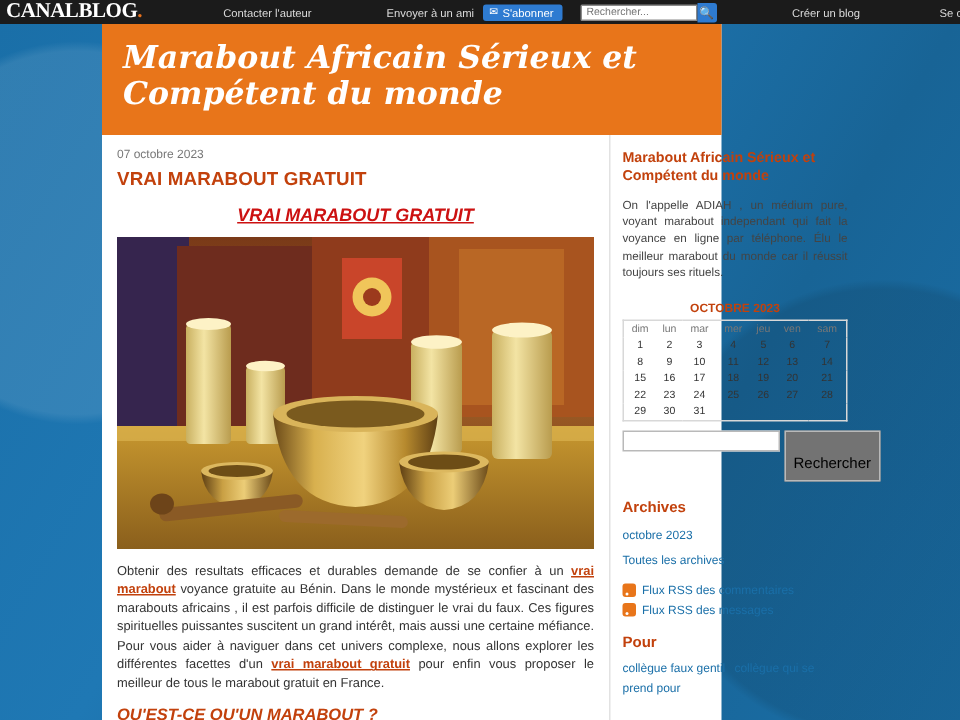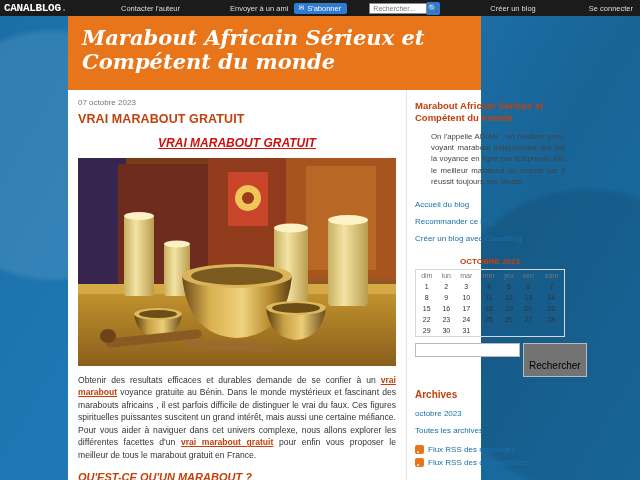--- a/index.html
+++ b/index.html
@@ -10,37 +10,37 @@
     font-size:11px;
     background:#1a6fa8;
   }
   
   .topbar {
     height:16px; background:#1b1b1b; color:#ffffff;
     display:flex; align-items:center; padding:0 4px; gap:6px;
     font-size:7.5px;
   }
   .logo {
-    font-family:Liberation Mono, monospace;
-    font-weight:bold; font-size:11px; letter-spacing:-0.3px;
+    font-family:Liberation Serif, serif;
+    font-weight:bold; font-size:14px; letter-spacing:-0.3px;
     color:#ffffff; padding-right:4px;
   }
   .logo .dot { color:#e9711c; }
   .topbar a { color:#dcdcdc; text-decoration:none; white-space:nowrap;padding-left:44px; }
   .btn-blue {
     background:#2e7bd1; color:#fff; border-radius:2px;
     padding:1px 6px 1px 4px; display:inline-flex; align-items:center; gap:3px;
     font-size:7.5px;
     justify-content:center;
   }
   .btn-blue .glyph { font-size:7px; }
   .topbar .spacer { flex:1; }
   .searchwrap { display:flex; align-items:center; }
   .searchwrap input {
-    width:58px; height:11px; font-size:7px; border:1px solid #8a8a8a;
+    width:78px; height:11px; font-size:7px; border:1px solid #8a8a8a;
     background:#fff; padding:0 3px; border-radius:1px 0 0 1px; outline:none;
   }
   .searchwrap .sbtn {
     width:13px; height:13px; background:#2e7bd1; color:#fff;
     display:flex; align-items:center; justify-content:center;
     border-radius:0 2px 2px 0; font-size:8px; cursor:pointer;
   }
   .toplink { padding:0 3px; }
 
   
@@ -104,21 +104,21 @@
     color:#c2410c; font-size:11px; font-weight:bold; font-style:italic;
     margin:10px 0 5px 0;
   }
 
   
   .aside h3 {
     color:#c2410c; font-size:9.5px; font-weight:bold; margin:0 0 6px 0;
     line-height:1.3;
   }
   .aside p.desc {
-    font-size:7.8px; line-height:1.45; color:#444; margin:0 0 10px 16px;
+    font-size:7.8px; line-height:1.45; color:#444; margin:0 0 10px 0;
     text-align:justify;
   }
   .aside ul { list-style:none; margin:0 0 10px 0; padding:0; }
   .aside ul li { margin:0 0 5px 0; }
   .aside a { color:#1a6fa8; font-size:8px; text-decoration:none; }
   .sec-title {
     color:#c2410c; font-size:10px; font-weight:bold;
     margin:12px 0 6px 0;
   }
 
@@ -269,25 +269,20 @@
         </p>
 
         <div class="post-sub">QU'EST-CE QU'UN MARABOUT ?</div>
 
       </div>
 
       <div class="aside">
         <h3>Marabout Africain Sérieux et Compétent du monde</h3>
         <p class="desc">On l'appelle ADIAH , un médium pure, voyant marabout independant qui fait la voyance en ligne par téléphone. Élu le meilleur marabout du monde car il réussit toujours ses rituels.</p>
 
-        <ul>
-          <li><a href="#">Accueil du blog</a></li>
-          <li><a href="#">Recommander ce blog</a></li>
-          <li><a href="#">Créer un blog avec CanalBlog</a></li>
-        </ul>
 
         <table class="cal">
           <caption>OCTOBRE 2023</caption>
           <tbody>
               <tr>
             <th>dim</th>
             <th>lun</th>
             <th>mar</th>
             <th>mer</th>
             <th>jeu</th>
@@ -348,25 +343,25 @@
         </div>
 
         <div class="sec-title">Archives</div>
         <ul>
           <li><a href="#">octobre 2023</a></li>
           <li><a href="#">Toutes les archives</a></li>
         </ul>
 
         <div class="rss">
           <span class="ic"></span>
-          <a href="#">Flux RSS des messages</a>
+          <a href="#">Flux RSS des commentaires</a>
         </div>
         <div class="rss">
           <span class="ic"></span>
-          <a href="#">Flux RSS des commentaires</a>
+          <a href="#">Flux RSS des messages</a>
         </div>
 
         <div class="sec-title">Pour</div>
         <div class="tags">
           <a href="#">collègue faux gentil</a>
           <a href="#">collègue qui se prend pour</a>
           
           
           
         </div>

